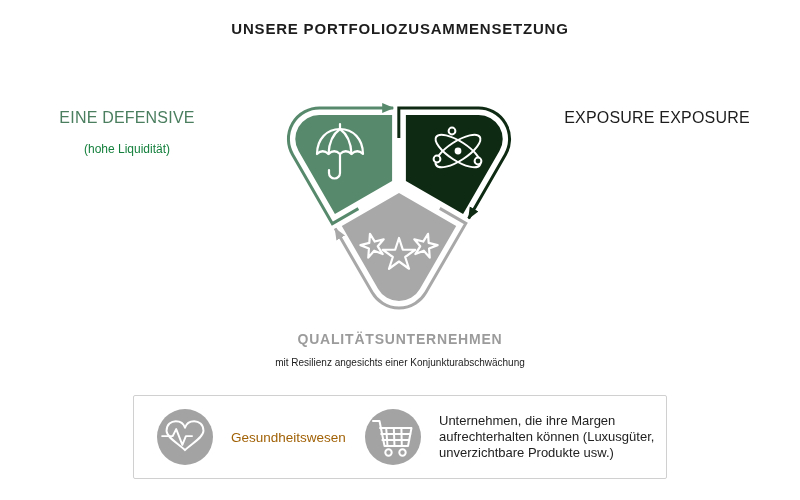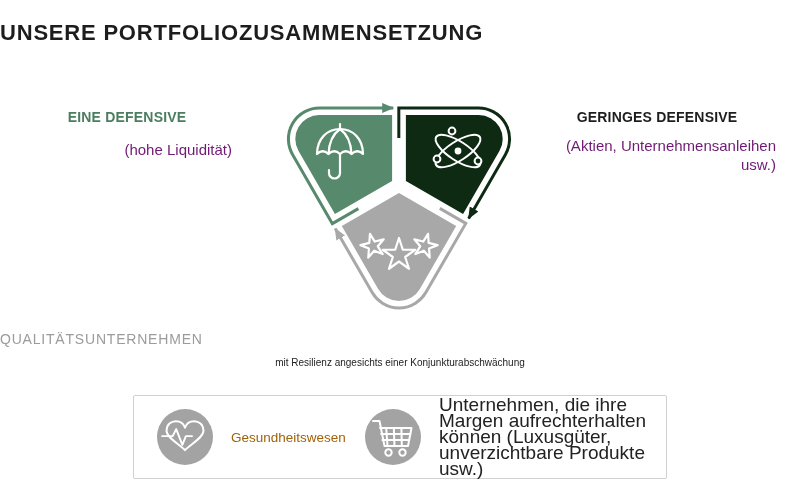--- a/index.html
+++ b/index.html
@@ -1,62 +1,61 @@
 <!DOCTYPE html>
 <html><head>
 <meta charset="utf-8">
 <style>
   html,body{margin:0;padding:0;background:#ffffff;}
   .canvas{position:relative;width:800px;height:500px;background:#ffffff;overflow:hidden;
           font-family:"Liberation Sans","DejaVu Sans",sans-serif;color:#1d1d1d;}
   .abs{position:absolute;}
-  .page-title{left:0;top:20px;width:800px;text-align:left;font-size:22px;font-weight:bold;
+  .page-title{left:0;top:20px;width:800px;text-align:center;font-size:15px;font-weight:bold;
               letter-spacing:0.8px;color:#1d1d1d;}
   .callout{text-align:center;}
-  .callout .heading{font-size:14px;font-weight:bold;line-height:19px;letter-spacing:0.2px;}
+  .callout .heading{font-size:16px;font-weight:normal;line-height:19px;letter-spacing:0.2px;}
   .callout.left-co{left:22px;top:108px;width:210px;}
   .callout.left-co .heading{color:#4a7e5f;}
   .callout.right-co{left:538px;top:108px;width:238px;}
   .callout.right-co .heading{color:#1d1d1d;}
-  .callout .sub{font-size:15px;line-height:19px;color:#701a75;margin-top:13px;text-align:right;}
+  .callout .sub{font-size:12px;line-height:19px;color:#15803d;margin-top:13px;}
   .callout.right-co .sub{margin-top:9px;}
-  .center-heading{left:0;top:331px;width:800px;font-size:14px;font-weight:normal;
+  .center-heading{left:0;top:331px;width:800px;text-align:center;font-size:14px;font-weight:bold;
                   letter-spacing:0.8px;color:#9b9b9b;}
   .center-sub{left:0;top:357px;width:800px;text-align:center;font-size:10px;color:#1d1d1d;}
   .panel{left:133px;top:395px;width:534px;height:84px;border:1.5px solid #d0d0d0;border-radius:2px;
          background:#ffffff;box-sizing:border-box;}
   .panel .circle{position:absolute;top:50%;transform:translateY(-50%);width:56px;height:56px;}
   .circle-1{left:23px;}
   .circle-2{left:231px;}
   .panel .label-1{position:absolute;left:97px;top:50%;transform:translateY(-50%);
                   font-size:13.5px;color:#a16207;}
   .panel .label-2{position:absolute;left:305px;top:50%;transform:translateY(-50%);
-                  width:242px;font-size:19px;line-height:16px;color:#222;}
+                  width:242px;font-size:13px;line-height:16px;color:#222;}
   svg{display:block;}
   .diagram{left:0;top:0;}
 </style>
 </head>
 <body>
 
 <div class="canvas">
 
   <div class="abs page-title">UNSERE PORTFOLIOZUSAMMENSETZUNG</div>
 
   <div class="abs callout left-co">
     <div class="heading">
       <div>EINE DEFENSIVE</div>
     </div>
     <div class="sub">(hohe Liquidität)</div>
   </div>
 
   <div class="abs callout right-co">
     <div class="heading">
-      <div>GERINGES DEFENSIVE</div>
+      <div>EXPOSURE EXPOSURE</div>
     </div>
-    <div class="sub">(Aktien, Unternehmensanleihen usw.)</div>
   </div>
 
   <svg class="abs diagram" width="800" height="500" viewBox="0 0 800 500">
     <defs>
       <marker id="ah0" markerUnits="userSpaceOnUse" markerWidth="13" markerHeight="11" refX="11" refY="5" orient="auto">
         <path d="M0,0 L12,5 L0,10 Z" fill="#578a6c"></path>
       </marker>
       <marker id="ah1" markerUnits="userSpaceOnUse" markerWidth="13" markerHeight="11" refX="11" refY="5" orient="auto">
         <path d="M0,0 L12,5 L0,10 Z" fill="#0e2a13"></path>
       </marker>

